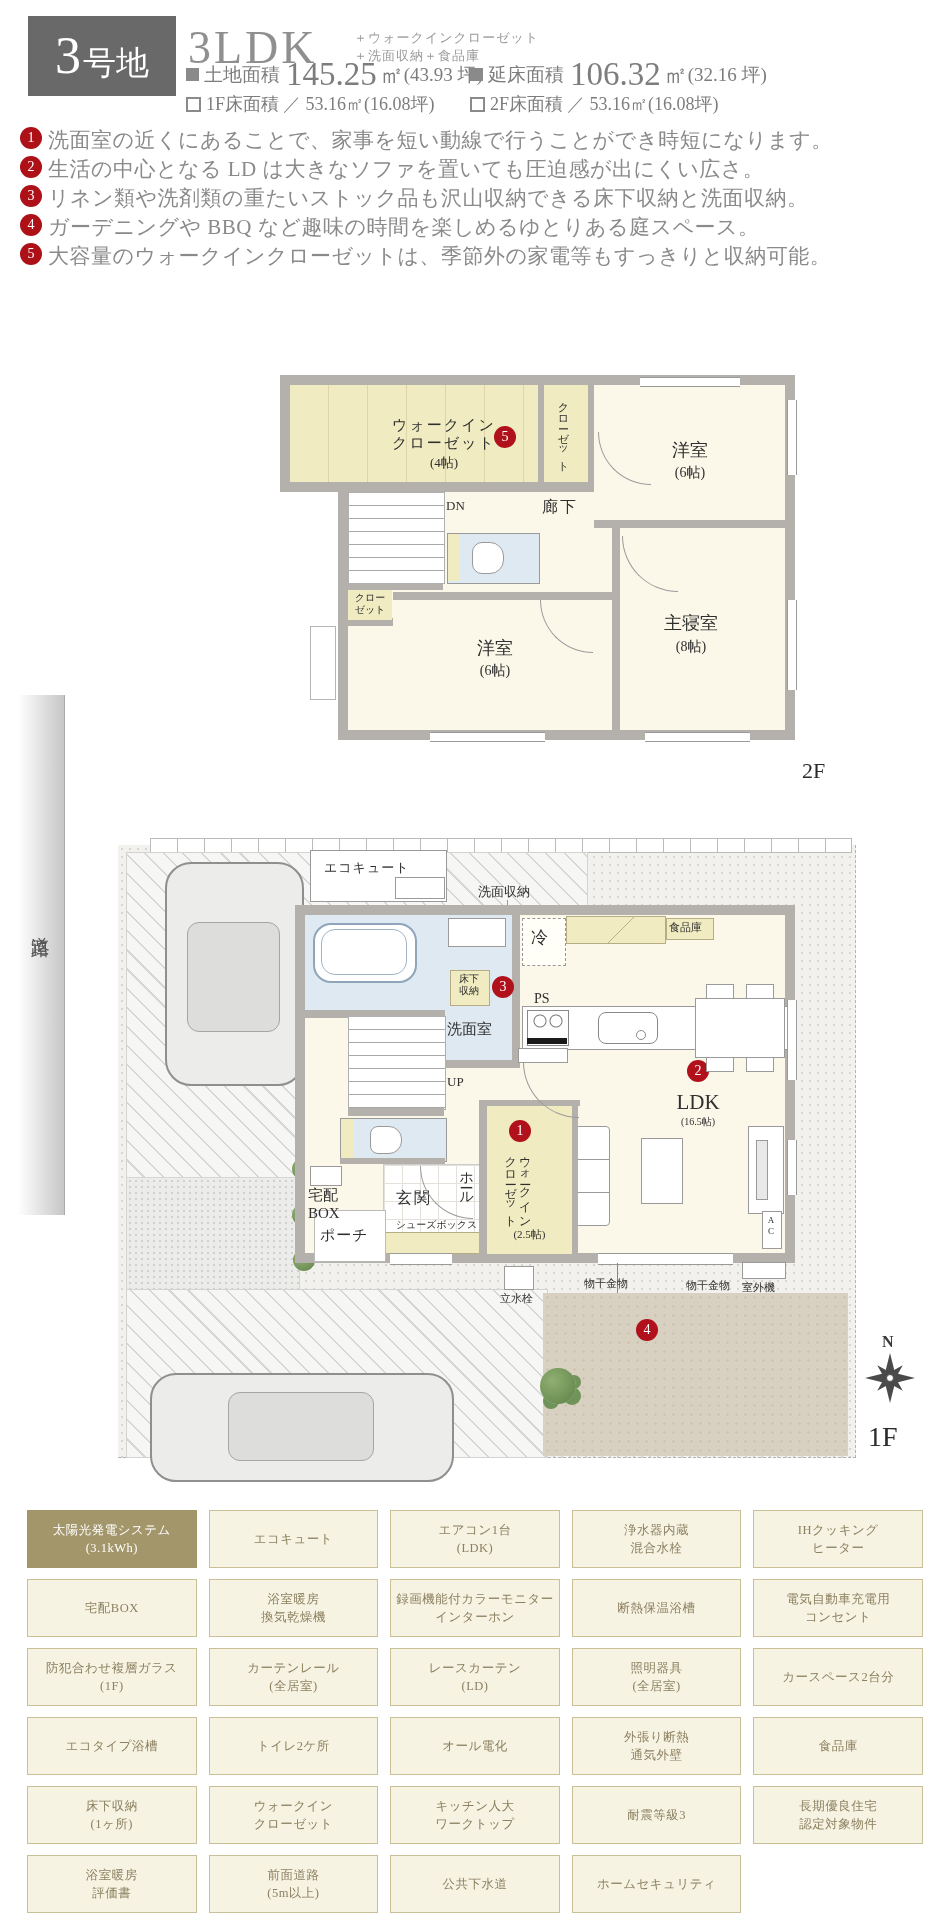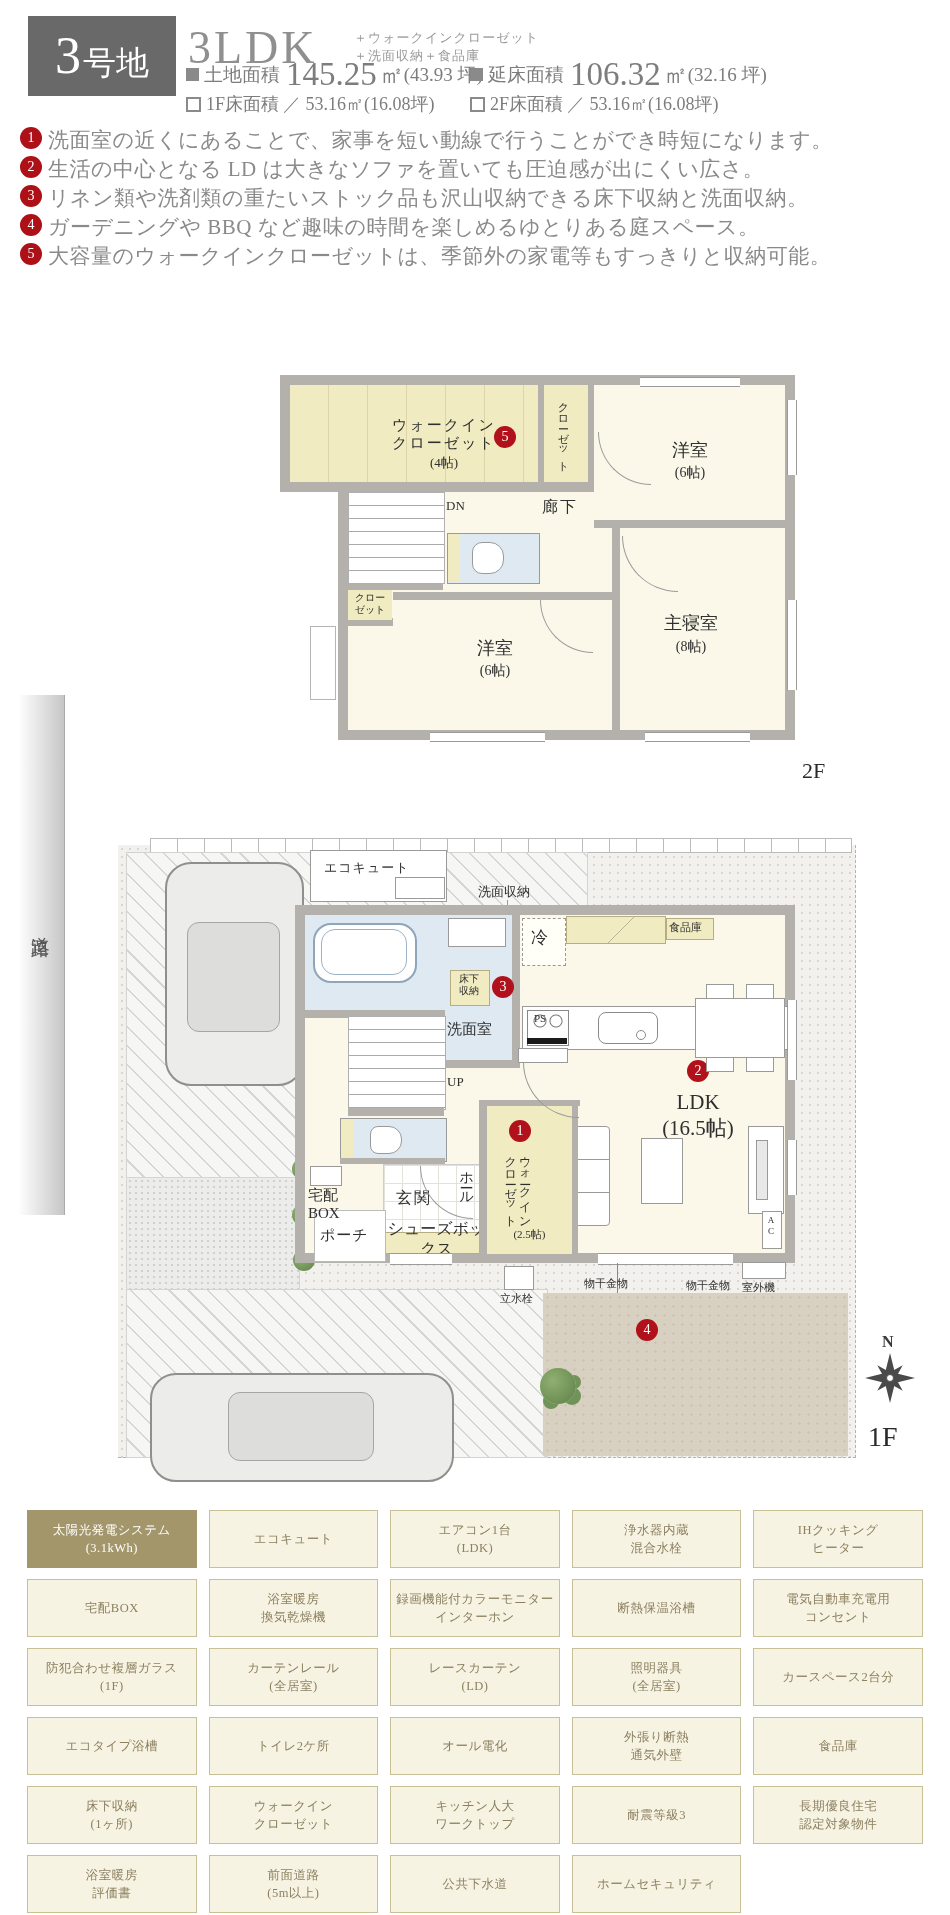--- a/index.html
+++ b/index.html
@@ -225,25 +225,25 @@
   <div class="ybox" style="left:666px;top:918px;width:46px;height:20px"></div>
   <div class="lbl" style="left:669px;top:921px;font-size:11px">食品庫</div>
   <div class="box" style="left:522px;top:1006px;width:266px;height:42px"></div>
   <div class="abs" style="left:527px;top:1010px;width:40px;height:34px;border:1px solid #888;background:
               radial-gradient(circle 6px at 12px 10px,#fff 5px,#777 6px,transparent 7px),
               radial-gradient(circle 6px at 28px 10px,#fff 5px,#777 6px,transparent 7px),#fdfdfd"></div>
   <div class="abs" style="left:527px;top:1038px;width:40px;height:6px;background:#1a1a1a"></div>
   <div class="abs" style="left:598px;top:1012px;width:58px;height:30px;border:1.5px solid #8a8a8a;border-radius:8px;background:#fff"></div>
   <div class="abs" style="left:636px;top:1030px;width:8px;height:8px;border:1px solid #8a8a8a;border-radius:50%;background:#fff"></div>
   <div class="box" style="left:518px;top:1048px;width:48px;height:13px"></div>
-  <div class="lbl" style="left:534px;top:1012px;font-size:11px">PS</div>
+  <div class="lbl" style="left:534px;top:990px;font-size:14px">PS</div>
 
   <span class="rc" style="left:687px;top:1060px">2</span>
   <div class="lbl ctr" style="left:662px;top:1090px;width:72px;font-size:21px">LDK</div>
-  <div class="lbl ctr" style="left:662px;top:1116px;width:72px;font-size:21px">(16.5帖)</div>
+  <div class="lbl ctr" style="left:662px;top:1116px;width:72px;font-size:10px">(16.5帖)</div>
 
   <div class="box" style="left:695px;top:998px;width:88px;height:58px"></div>
   <div class="box" style="left:706px;top:984px;width:26px;height:13px"></div>
   <div class="box" style="left:746px;top:984px;width:26px;height:13px"></div>
   <div class="box" style="left:706px;top:1057px;width:26px;height:13px"></div>
   <div class="box" style="left:746px;top:1057px;width:26px;height:13px"></div>
 
   <div class="box" style="left:564px;top:1126px;width:44px;height:98px;border-radius:4px;
        background-image:linear-gradient(#9a9a9a 1px,transparent 1px);background-size:100% 33px;background-position:0 32px"></div>
   <div class="box" style="left:641px;top:1138px;width:40px;height:64px"></div>
@@ -255,21 +255,21 @@
 
   <div class="blue" style="left:340px;top:1118px;width:105px;height:42px;border:1px solid #9a9a9a"></div>
   <div class="yellow" style="left:341px;top:1119px;width:13px;height:40px"></div>
   <div class="box" style="left:370px;top:1126px;width:30px;height:26px;border-radius:8px 13px 13px 8px"></div>
   <div class="w" style="left:340px;top:1158px;width:105px;height:6px"></div>
 
   <div class="tile" style="left:383px;top:1164px;width:108px;height:68px"></div>
   <div class="lbl" style="left:396px;top:1188px;font-size:16px;letter-spacing:2px">玄関</div>
   <div class="lbl vt" style="left:458px;top:1162px;font-size:14px">ホール</div>
   <div class="yellow" style="left:383px;top:1232px;width:107px;height:20px;border:1px solid #b6ad85"></div>
-  <div class="lbl ctr" style="left:383px;top:1219px;width:107px;font-size:16px">シューズボックス</div>
+  <div class="lbl ctr" style="left:383px;top:1219px;width:107px;font-size:10px">シューズボックス</div>
   <div class="win-h" style="left:390px;top:1253px;width:62px;height:10px"></div>
   <div class="arc" style="left:420px;top:1166px;width:52px;height:52px"></div>
 
   <div class="box" style="left:314px;top:1210px;width:70px;height:50px;border-color:#bbb"></div>
   <div class="lbl" style="left:320px;top:1226px;font-size:15px;letter-spacing:1px">ポーチ</div>
   <div class="box" style="left:310px;top:1166px;width:30px;height:18px"></div>
   <div class="lbl" style="left:308px;top:1186px;font-size:15px">宅配
 BOX</div>
 
   <div class="w" style="left:479px;top:1100px;width:101px;height:6px"></div>

